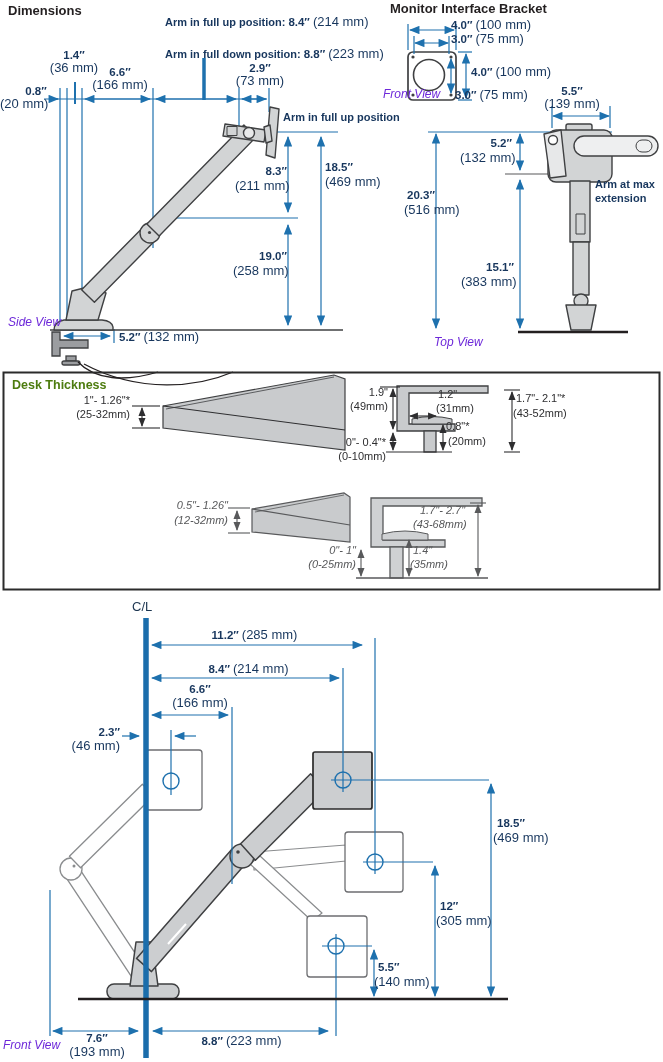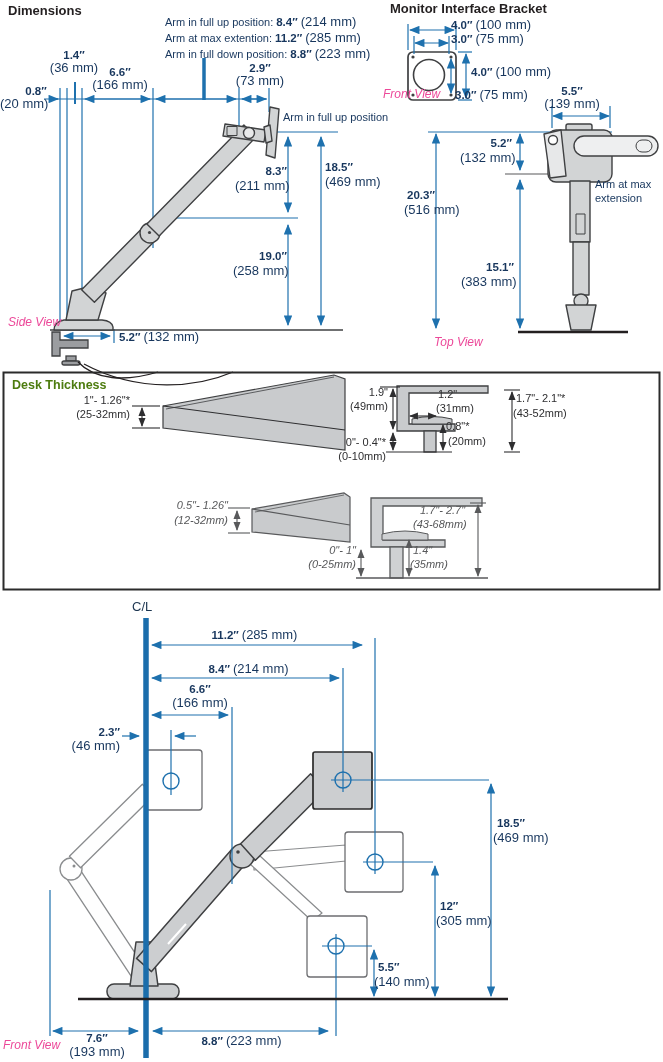--- a/index.html
+++ b/index.html
@@ -2,24 +2,24 @@
 <html><head>
 <meta charset="utf-8">
 <style>
   html,body{margin:0;padding:0;background:#fff}
   #root{position:relative;width:663px;height:1062px;background:#fff;
         font-family:"Liberation Sans","DejaVu Sans",sans-serif;overflow:hidden}
   #art{position:absolute;left:0;top:0}
   .t{position:absolute;white-space:nowrap;line-height:1.05}
   .nv{color:#17365d;font-weight:700;font-size:11.5px}
   .nm{color:#17365d;font-weight:400;font-size:13px}
-  .lbl{color:#17365d;font-weight:400;font-size:11px}
+  .lbl{color:#17365d;font-weight:700;font-size:11px}
   .ttl{font-weight:700;font-size:13px;color:#231f20}
   .ttl2{font-weight:700;font-size:12.5px;color:#4d7c0f}
-  .cap{font-style:italic;font-size:12px;color:#ec4899}
+  .cap{font-style:italic;font-size:12px;color:#6d28d9}
   .dk{font-size:11px;color:#2e2e30;font-weight:400}
   .dki{font-size:11px;color:#58595b;font-style:italic;font-weight:400}
   .cl{font-size:13px;color:#1c3550;font-weight:400}
   .ctr{text-align:center}.rgt{text-align:right}
   .pair span{margin-right:3px}
   svg line,svg path,svg polygon,svg rect,svg circle{vector-effect:none}
   .bl{stroke:#1e71ae;stroke-width:1.2;fill:none}
   .sk{stroke:#2e2e30;stroke-width:1.1;fill:none}
   .sg{stroke:#58595b;stroke-width:1.1;fill:none}
 </style>
@@ -222,21 +222,20 @@
     <line x1="491" y1="784" x2="491" y2="996" marker-start="url(#ab)" marker-end="url(#ab)"></line>
     <line x1="435" y1="866" x2="435" y2="996" marker-start="url(#ab)" marker-end="url(#ab)"></line>
     <line x1="374" y1="950" x2="374" y2="996" marker-start="url(#ab)" marker-end="url(#ab)"></line>
     <line x1="53" y1="1031" x2="138" y2="1031" marker-start="url(#ab)" marker-end="url(#ab)"></line>
     <line x1="153" y1="1031" x2="328" y2="1031" marker-start="url(#ab)" marker-end="url(#ab)"></line>
   </g>
 </svg>
 
 <div class="t ttl" style="left:8px;top:4px">Dimensions</div>
 <div class="t pair" style="left:165px;top:13px"><span class="lbl">Arm in full up position:</span><span class="nv">8.4″</span><span class="nm">(214 mm)</span></div>
-<div class="t pair" style="left:165px;top:29px"><span class="lbl">Arm at max extention:</span><span class="nv">11.2″</span><span class="nm">(285 mm)</span></div>
 <div class="t pair" style="left:165px;top:45px"><span class="lbl">Arm in full down position:</span><span class="nv">8.8″</span><span class="nm">(223 mm)</span></div>
 <div class="t nv ctr" style="left:14px;top:85px;width:44px">0.8″</div>
 <div class="t nm ctr" style="left:0px;top:97px;width:44px">(20 mm)</div>
 <div class="t nv ctr" style="left:54px;top:49px;width:40px">1.4″</div>
 <div class="t nm ctr" style="left:48px;top:61px;width:52px">(36 mm)</div>
 <div class="t nv ctr" style="left:100px;top:66px;width:40px">6.6″</div>
 <div class="t nm ctr" style="left:92px;top:78px;width:56px">(166 mm)</div>
 <div class="t nv ctr" style="left:240px;top:62px;width:40px">2.9″</div>
 <div class="t nm ctr" style="left:234px;top:74px;width:52px">(73 mm)</div>
 <div class="t lbl" style="left:283px;top:112px">Arm in full up position</div>

